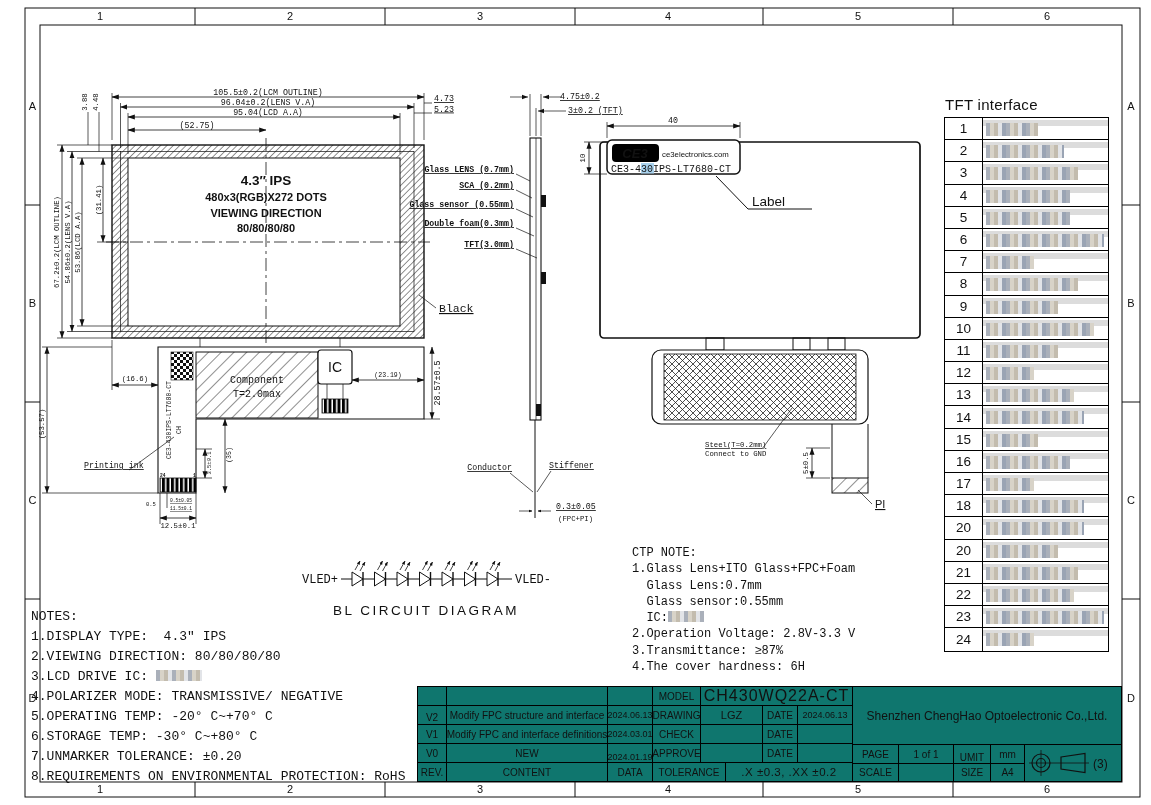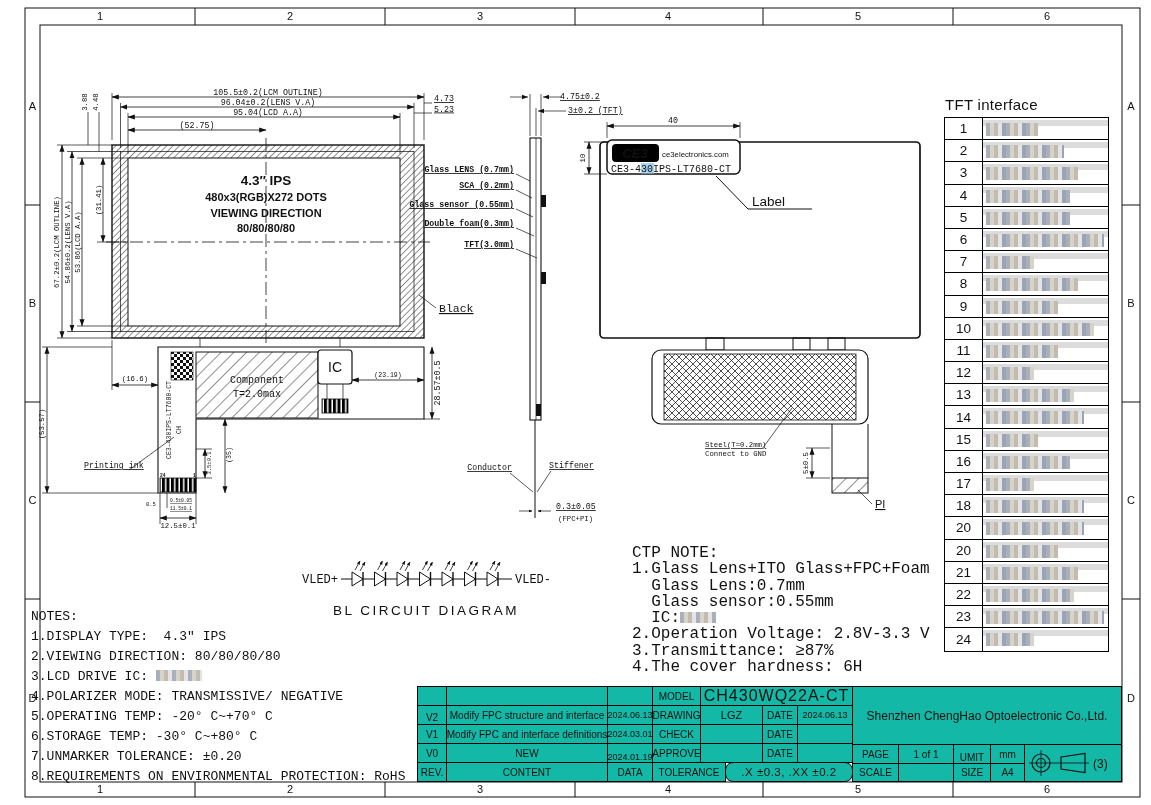--- a/index.html
+++ b/index.html
@@ -24,29 +24,29 @@
       repeating-linear-gradient(0deg,rgba(255,255,255,.45) 0 4px,rgba(100,110,130,.25) 4px 9px,rgba(255,255,255,.35) 9px 13px);
   }
   .censor{display:inline-block;height:11px;vertical-align:-1px;
     background-image:
       repeating-linear-gradient(90deg,#aab0ba 0 4px,#d8d3c8 4px 8px,#c3bcae 8px 12px,#e2e4e8 12px 16px),
       repeating-linear-gradient(0deg,rgba(255,255,255,.45) 0 3px,rgba(100,110,130,.25) 3px 7px,rgba(255,255,255,.35) 7px 11px);}
   
   #notes{position:absolute;left:31px;top:607px;font-family:"Liberation Mono",monospace;
          font-size:13px;line-height:20px;white-space:pre;color:#111;}
   #ctp{position:absolute;left:632px;top:545px;font-family:"Liberation Mono",monospace;
-       font-size:16px;line-height:16.3px;white-space:pre;color:#111;}
+       font-size:12px;line-height:16.3px;white-space:pre;color:#111;}
   
   #tb{position:absolute;left:417px;top:686px;width:705px;height:96px;}
-  .c{position:absolute;border:1px solid #000;box-sizing:border-box;background:#14b8a6;
+  .c{position:absolute;border:1px solid #000;box-sizing:border-box;background:#0f766e;
      display:flex;align-items:center;justify-content:center;font-size:10px;color:#111;
      overflow:hidden;white-space:nowrap;}
   .c.big{font-size:16px;letter-spacing:1px;font-weight:500;}
   .c.sm{font-size:9px;}
-  .c.tol{font-size:11.5px;letter-spacing:.5px;border-radius:8px;}
+  .c.tol{font-size:11.5px;letter-spacing:.5px;}
   #company{flex-direction:column;justify-content:center;gap:1px;}
   #company .cn{font-family:"Liberation Serif","DejaVu Serif",serif;font-size:21px;letter-spacing:2px;}
   #company .en{font-size:12px;}
 </style>
 </head>
 <body>
 
 <div id="page">
 
 <svg id="art" width="1151" height="805" viewBox="0 0 1151 805">

